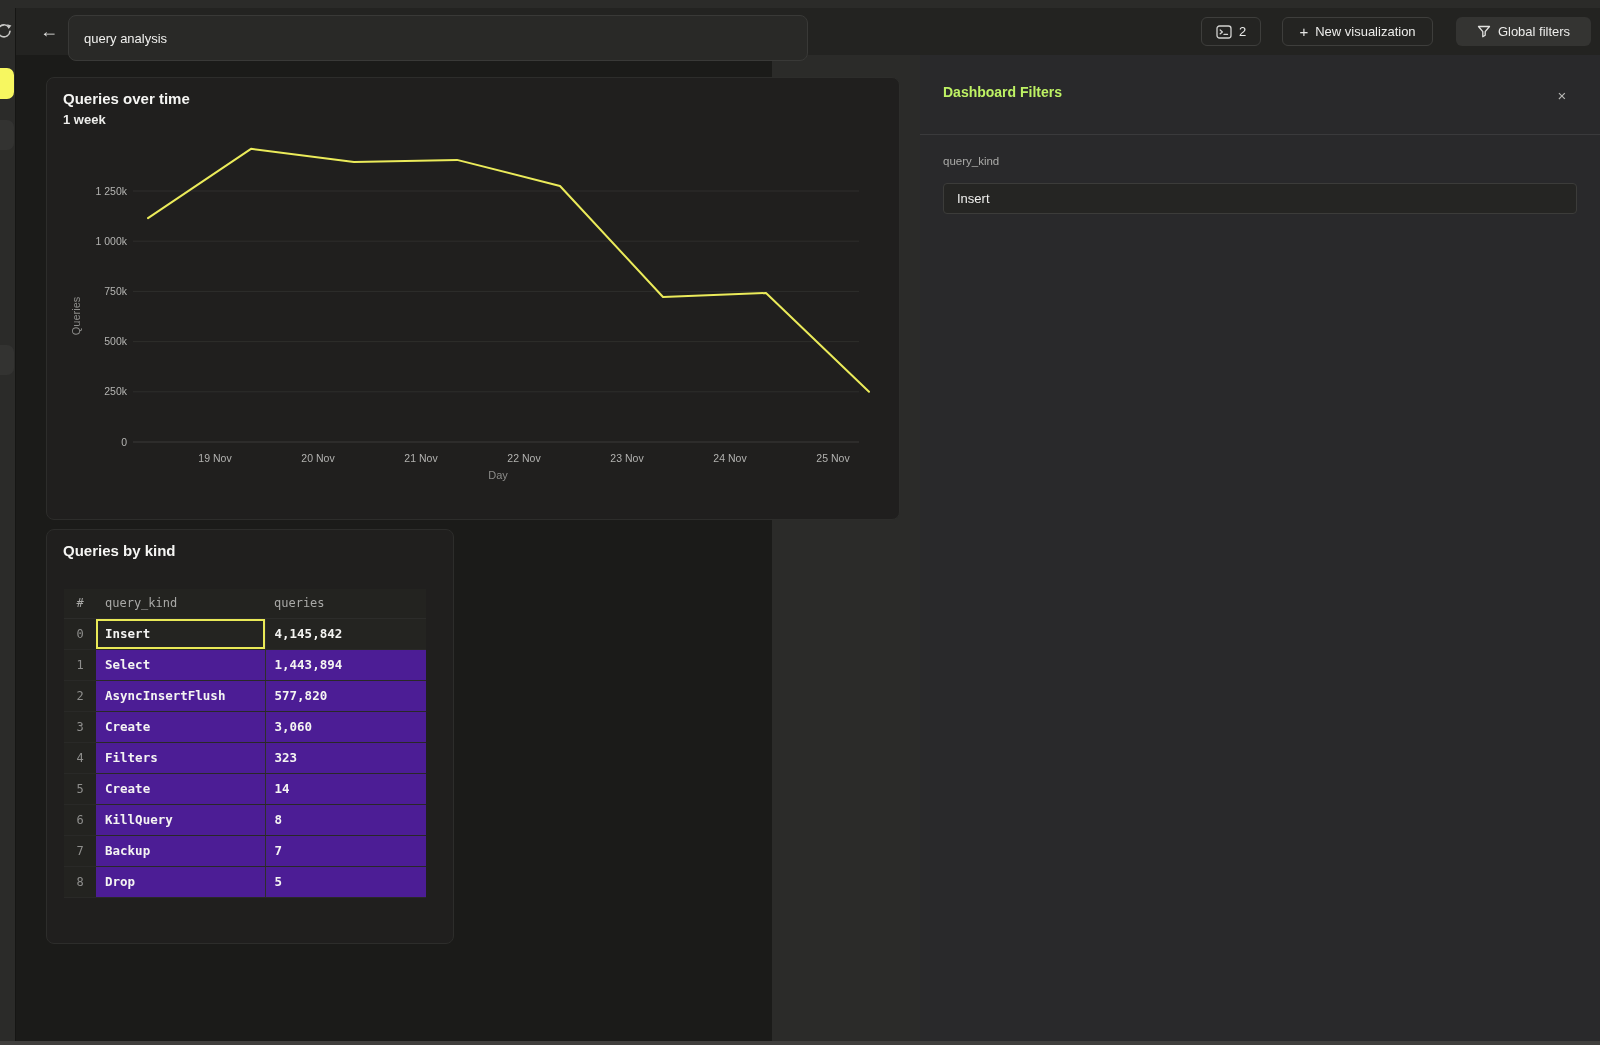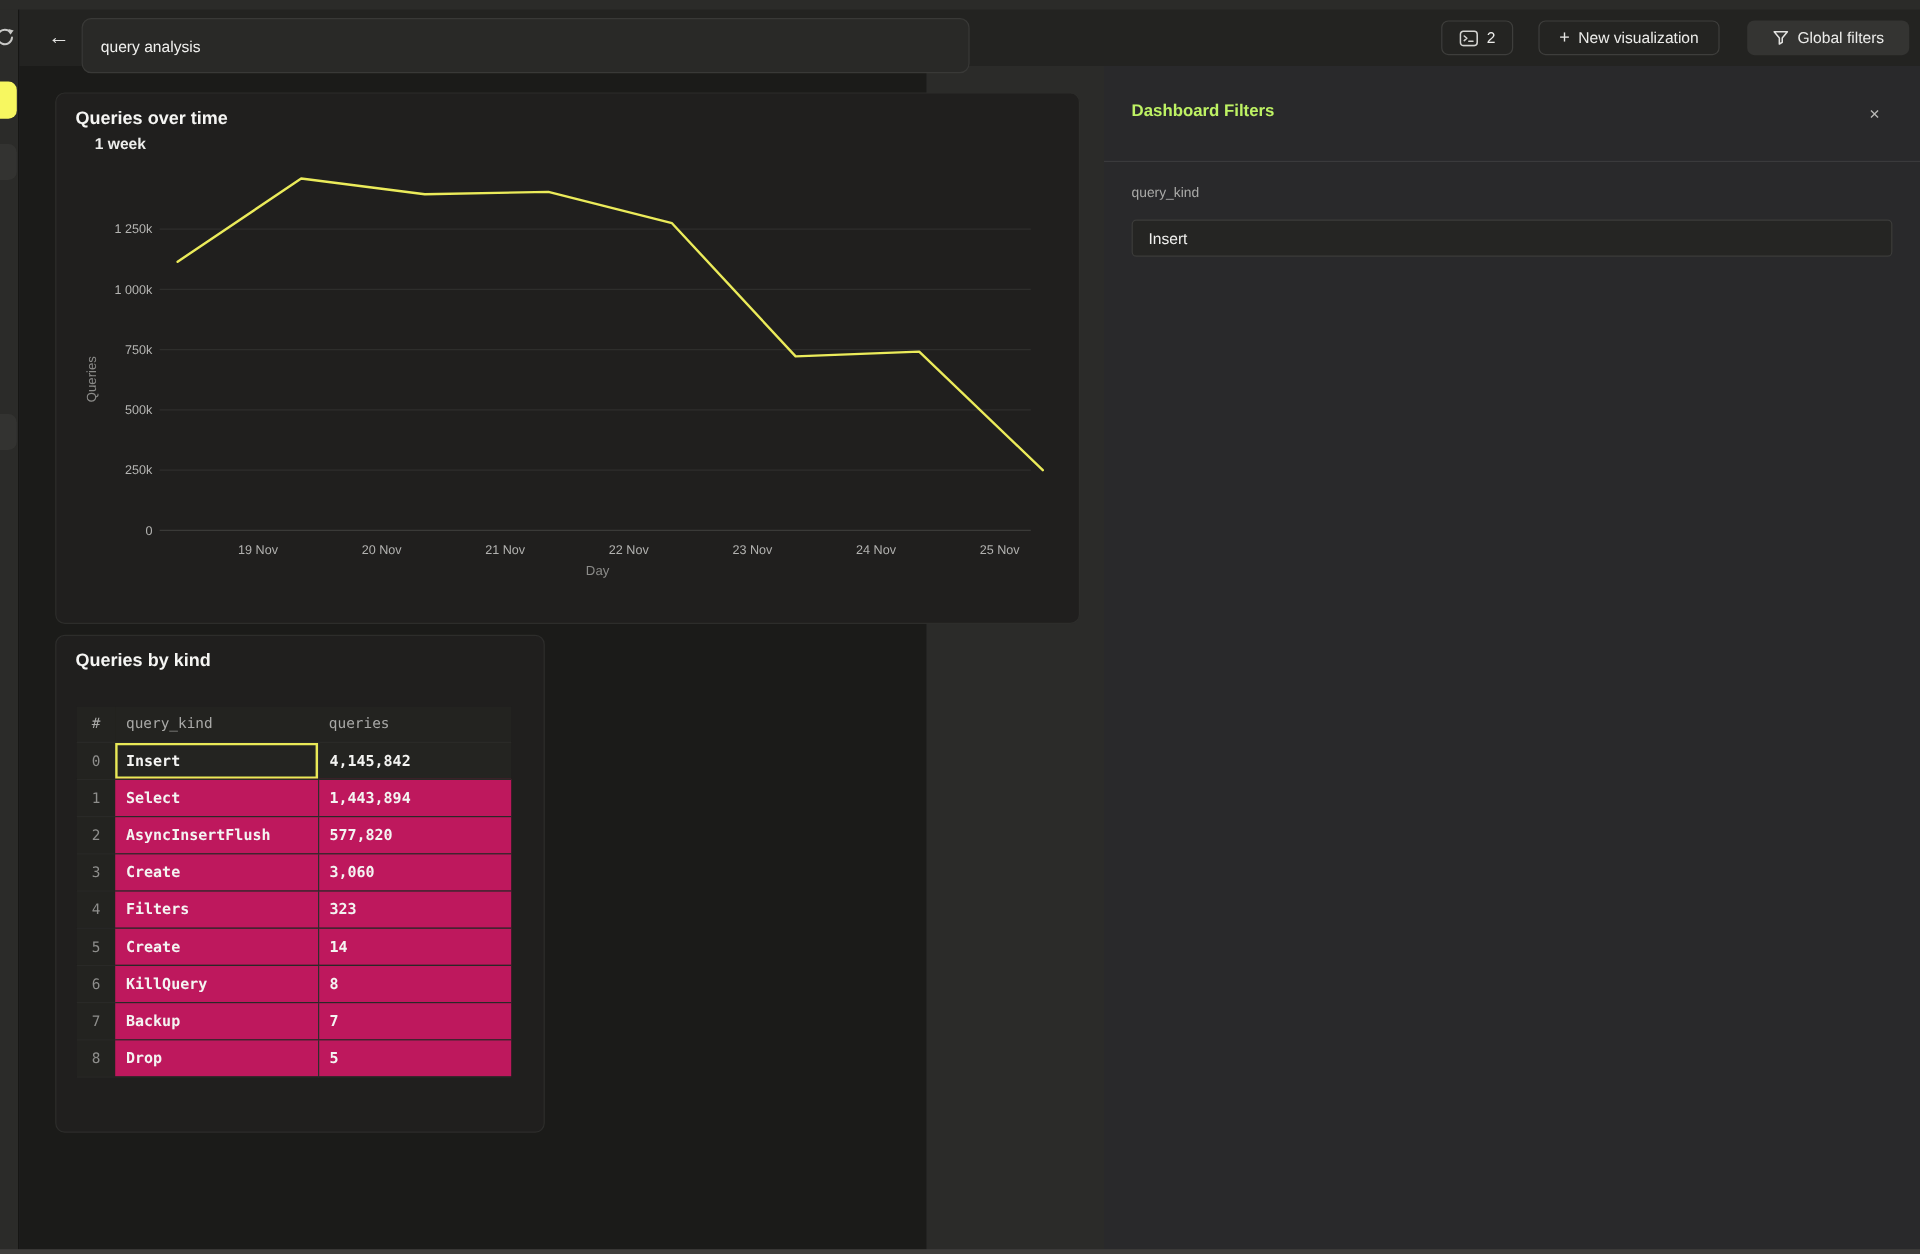--- a/index.html
+++ b/index.html
@@ -38,36 +38,36 @@
   .plus-glyph { font-size:15px; color:#e6e6e4; margin-top:-1px; }
 
   
   .main-area { position:absolute; left:16px; top:55px; width:756px; height:990px; background:#1b1b19; z-index:4; }
   .card { position:absolute; background:#201f1e; border:1px solid #2d2d2b; border-radius:8px; }
   #chart-card { left:30px; top:22px; width:854px; height:443px; }
   #table-card { left:30px; top:474px; width:408px; height:415px; }
   .card-title { position:absolute; left:16px; top:11px; font-size:15px; font-weight:700;
     color:#f5f5f3; line-height:20px; }
   .card-subtitle { position:absolute; left:16px; top:33px; font-size:13px; font-weight:700;
-    color:#ededeb; line-height:18px;margin-left:16px; }
+    color:#ededeb; line-height:18px; }
   #chart-svg { position:absolute; left:0; top:0; }
   .ytick  { font:10.5px "Liberation Sans", sans-serif; fill:#b4b4b2; }
   .xtick  { font:10.5px "Liberation Sans", sans-serif; fill:#b2b2b0; }
   .axis-label { font:11px "Liberation Sans", sans-serif; fill:#8c8c8a; }
 
   
   table.qtable { position:absolute; left:17px; top:59px; width:362px; border-collapse:collapse;
     font-family:"DejaVu Sans Mono","Liberation Mono",monospace; table-layout:fixed; }
   .qtable col.c-idx  { width:32px; }
   .qtable col.c-kind { width:169px; }
   .qtable col.c-val  { width:161px; }
   .qtable th { height:29px; background:#232320; color:#a9a9a7; font-weight:400;
     font-size:12px; text-align:left; padding-left:9px; border-bottom:1px solid #2c2c2a; }
   .qtable th.idx { text-align:center; padding:0; }
-  .qtable td { height:31px; background:#be185d; border-bottom:1px solid #292927;
+  .qtable td { height:31px; background:#4c1d95; border-bottom:1px solid #292927;
     font-size:12.5px; font-weight:700; color:#f4f4f2; padding-left:9px; cursor:pointer; }
   .qtable td.idx { background:#232320; color:#8e8e8c; font-weight:400; font-size:12px;
     text-align:center; padding:0; }
   .qtable td.kind { border-right:1px solid #2e2e2c; }
   .qtable tr.selected td.kind, .qtable tr.selected td.val { background:#242421; }
   .qtable td.cell-selected { box-shadow:inset 0 0 0 2px #e9e957; }
 
   
   .filters-panel { position:absolute; left:920px; top:55px; width:680px; height:990px; background:#29292b; z-index:4; }
   .panel-title { position:absolute; left:23px; top:29px; font-size:14px; font-weight:600; color:#bef264; }

